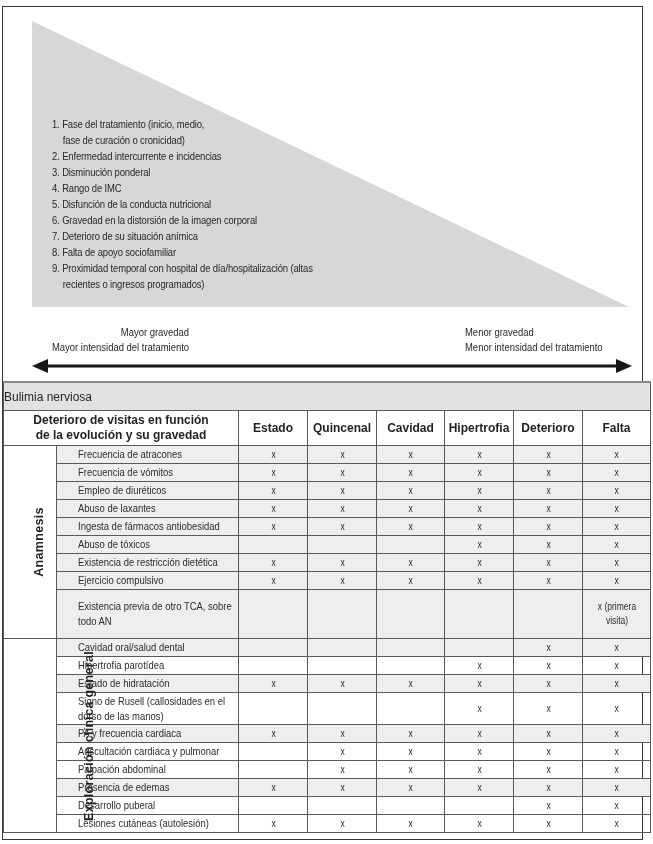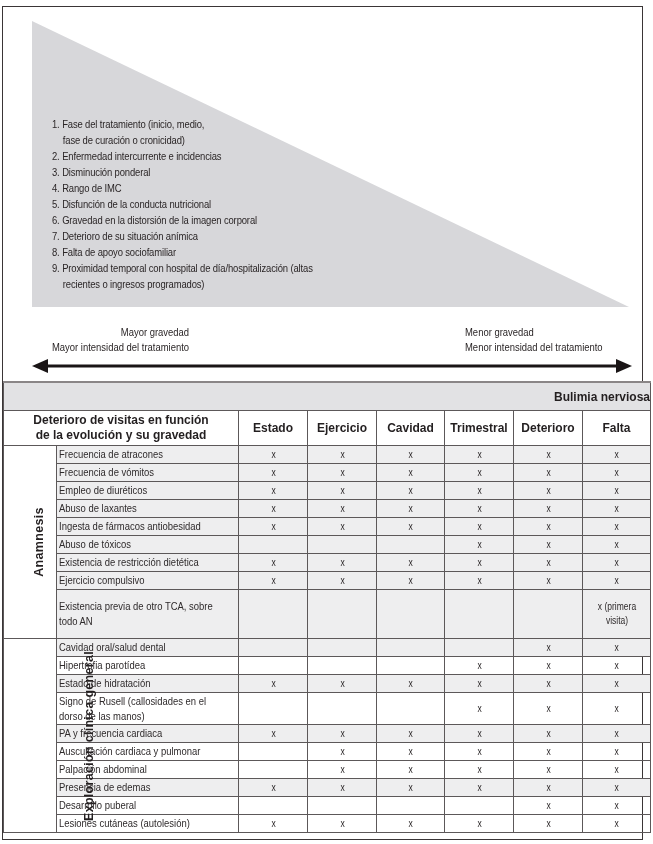--- a/index.html
+++ b/index.html
@@ -26,25 +26,25 @@
   .scale-left .l1 { padding-left: 92px; }
   .scale-right { left: 462px; top: 318px; }
   .scale-right span { display: block; }
 
   .arrow { position: absolute; left: 29px; top: 350px; width: 600px; height: 18px; }
 
   
   .tbl { position: absolute; left: 0; top: 374px; width: 647px; border-collapse: collapse;
          table-layout: fixed; font-size: 10.5px; }
   .tbl td, .tbl th { border: 1px solid #5c5859; padding: 0; }
-  .tbl .title-row td { background: #e2e2e4; height: 27px; text-align: right;
-                       font-weight: bold; font-size: 12px; border-top: 2px solid #8a8687; }
+  .tbl .title-row td { background: #e2e2e4; height: 27px; text-align: left;
+                       font-weight: normal; font-size: 12px; border-top: 2px solid #8a8687; }
   .tbl .head-row th { background: #ffffff; height: 34px; font-weight: bold; font-size: 12px;
                       text-align: center; line-height: 15px; }
-  .tbl td.item { padding-left: 2px; text-align: left; color: #2e2a2b; line-height: 15px; text-decoration: underline; }
+  .tbl td.item { padding-left: 21px; text-align: left; color: #2e2a2b; line-height: 15px; text-decoration: underline; }
   .tbl td.item span { display: inline-block; transform: scaleX(0.9); transform-origin: left center; }
   .tbl td.mark { text-align: center; color: #2e2a2b; font-size: 10px; line-height: 14px; }
   .tbl td.mark span { display: inline-block; transform: scaleX(0.85); }
   .tbl tr.r { height: 18px; }
   .tbl tr.r2 { height: 32px; margin-top: 39px; }
   .tbl tr.r3 { height: 49px; }
   .tbl tr.shade td.item, .tbl tr.shade td.mark { background: #eeeeef; }
   .tbl td.group { background: #ffffff; text-align: center; vertical-align: middle; }
   .group-label { display: inline-block; transform: rotate(-90deg); white-space: nowrap;
                  font-weight: bold; font-size: 12.5px; letter-spacing: 0.3px; }
@@ -103,23 +103,23 @@
     <tbody id="tbody">
       <tr class="title-row">
         <td colspan="8">Bulimia nerviosa</td>
       </tr>
       <tr class="head-row">
         <th colspan="2">
           <span>Deterioro de visitas en función</span><br>
           <span>de la evolución y su gravedad</span>
         </th>
         <th>Estado</th>
-        <th>Ejercicio</th>
+        <th>Quincenal</th>
         <th>Cavidad</th>
-        <th>Trimestral</th>
+        <th>Hipertrofia</th>
         <th>Deterioro</th>
         <th>Falta</th>
       </tr>
     <tr class="r shade">
           <td class="group" rowspan="9"><span class="group-label">Anamnesis</span></td>
           <td class="item"><span>Frecuencia de atracones</span></td>
           <td class="mark"><span>x</span></td>
           <td class="mark"><span>x</span></td>
           <td class="mark"><span>x</span></td>
           <td class="mark"><span>x</span></td>

